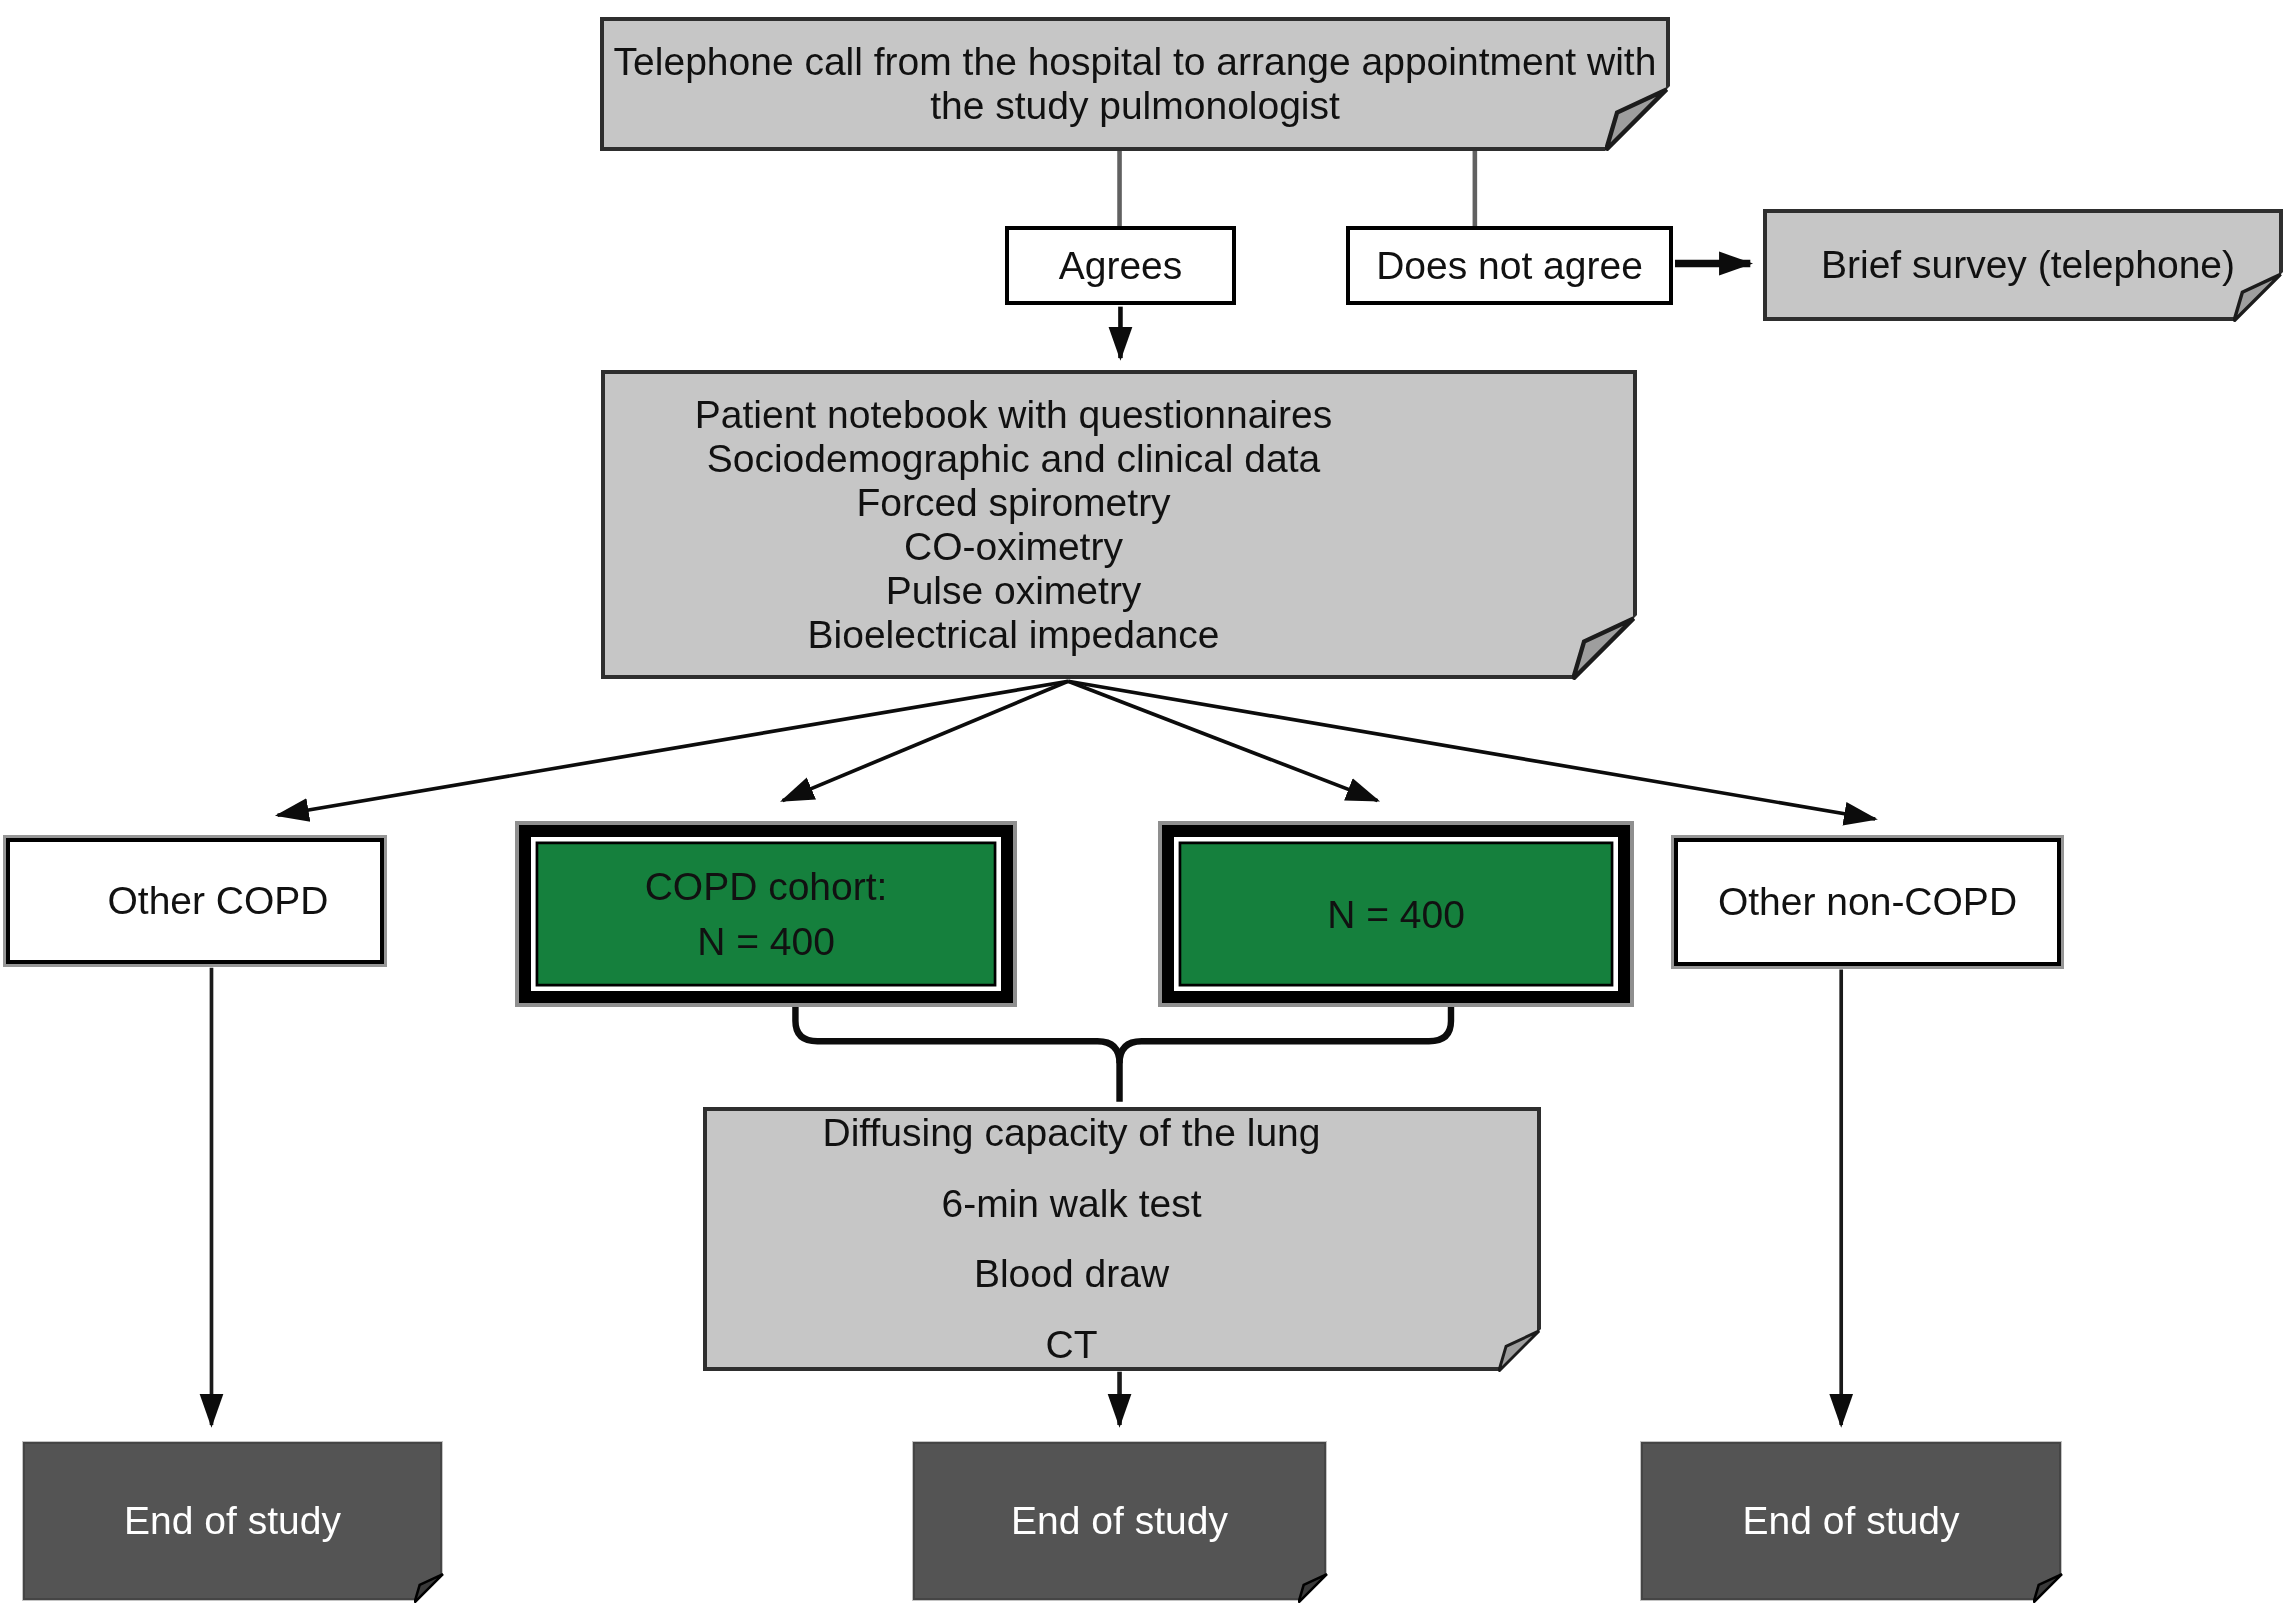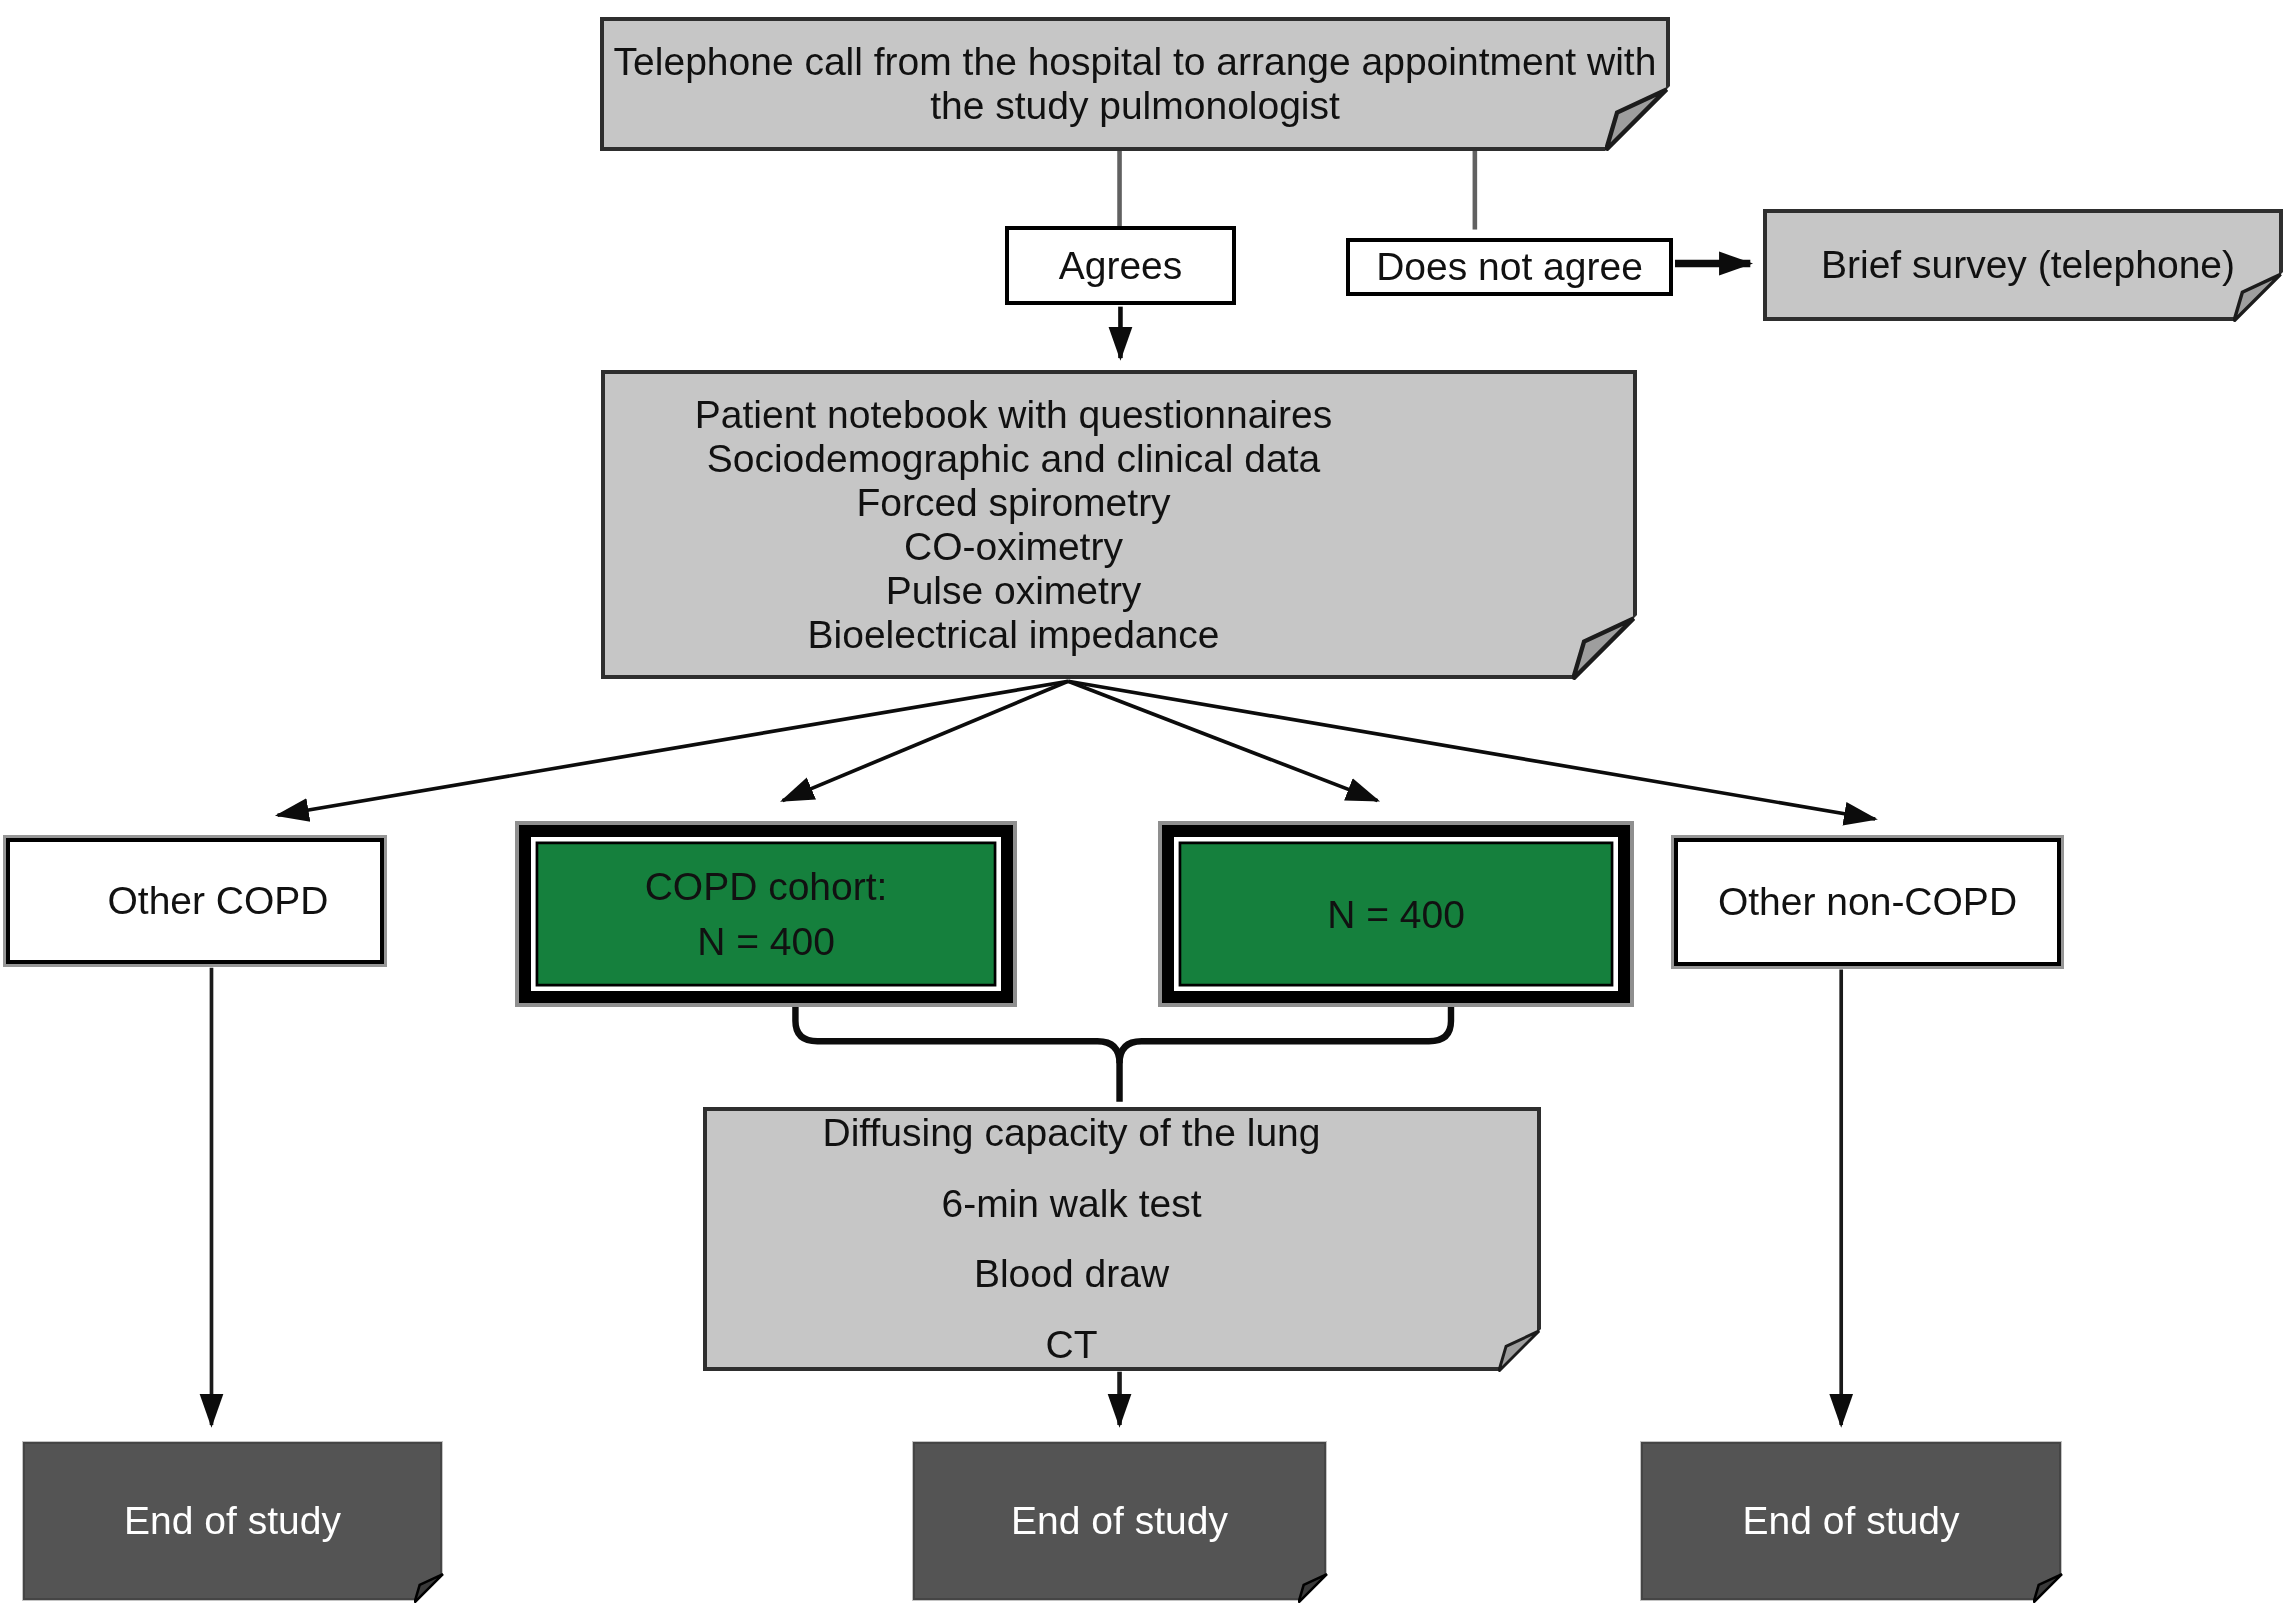--- a/index.html
+++ b/index.html
@@ -83,21 +83,21 @@
     <svg class="fold" width="66" height="66" viewBox="0 0 60 60">
       <polygon points="0,60 60,60 60,0" fill="#ffffff"></polygon>
       <polygon points="1,59 56,4 11,25" fill="#9e9e9e" stroke="#1c1c1c" stroke-width="4"></polygon>
     </svg>
   </div>
 
   <div class="node whitebox" style="left:1005px;top:226px;width:231px;height:79px;">
     <span class="line">Agrees</span>
   </div>
 
-  <div class="node whitebox" style="left:1346px;top:238px;width:327px;height:58px;text-align:right;">
+  <div class="node whitebox" style="left:1346px;top:226px;width:327px;height:79px;text-align:right;">
     <span class="line">Does not agree</span>
   </div>
 
   <div class="node note" style="left:1763px;top:209px;width:520px;height:112px;padding-left:10px;">
     <span class="line">Brief survey (telephone)</span>
     <svg class="fold" width="51" height="51" viewBox="0 0 60 60">
       <polygon points="0,60 60,60 60,0" fill="#ffffff"></polygon>
       <polygon points="1,59 56,4 11,25" fill="#9e9e9e" stroke="#1c1c1c" stroke-width="4"></polygon>
     </svg>
   </div>

